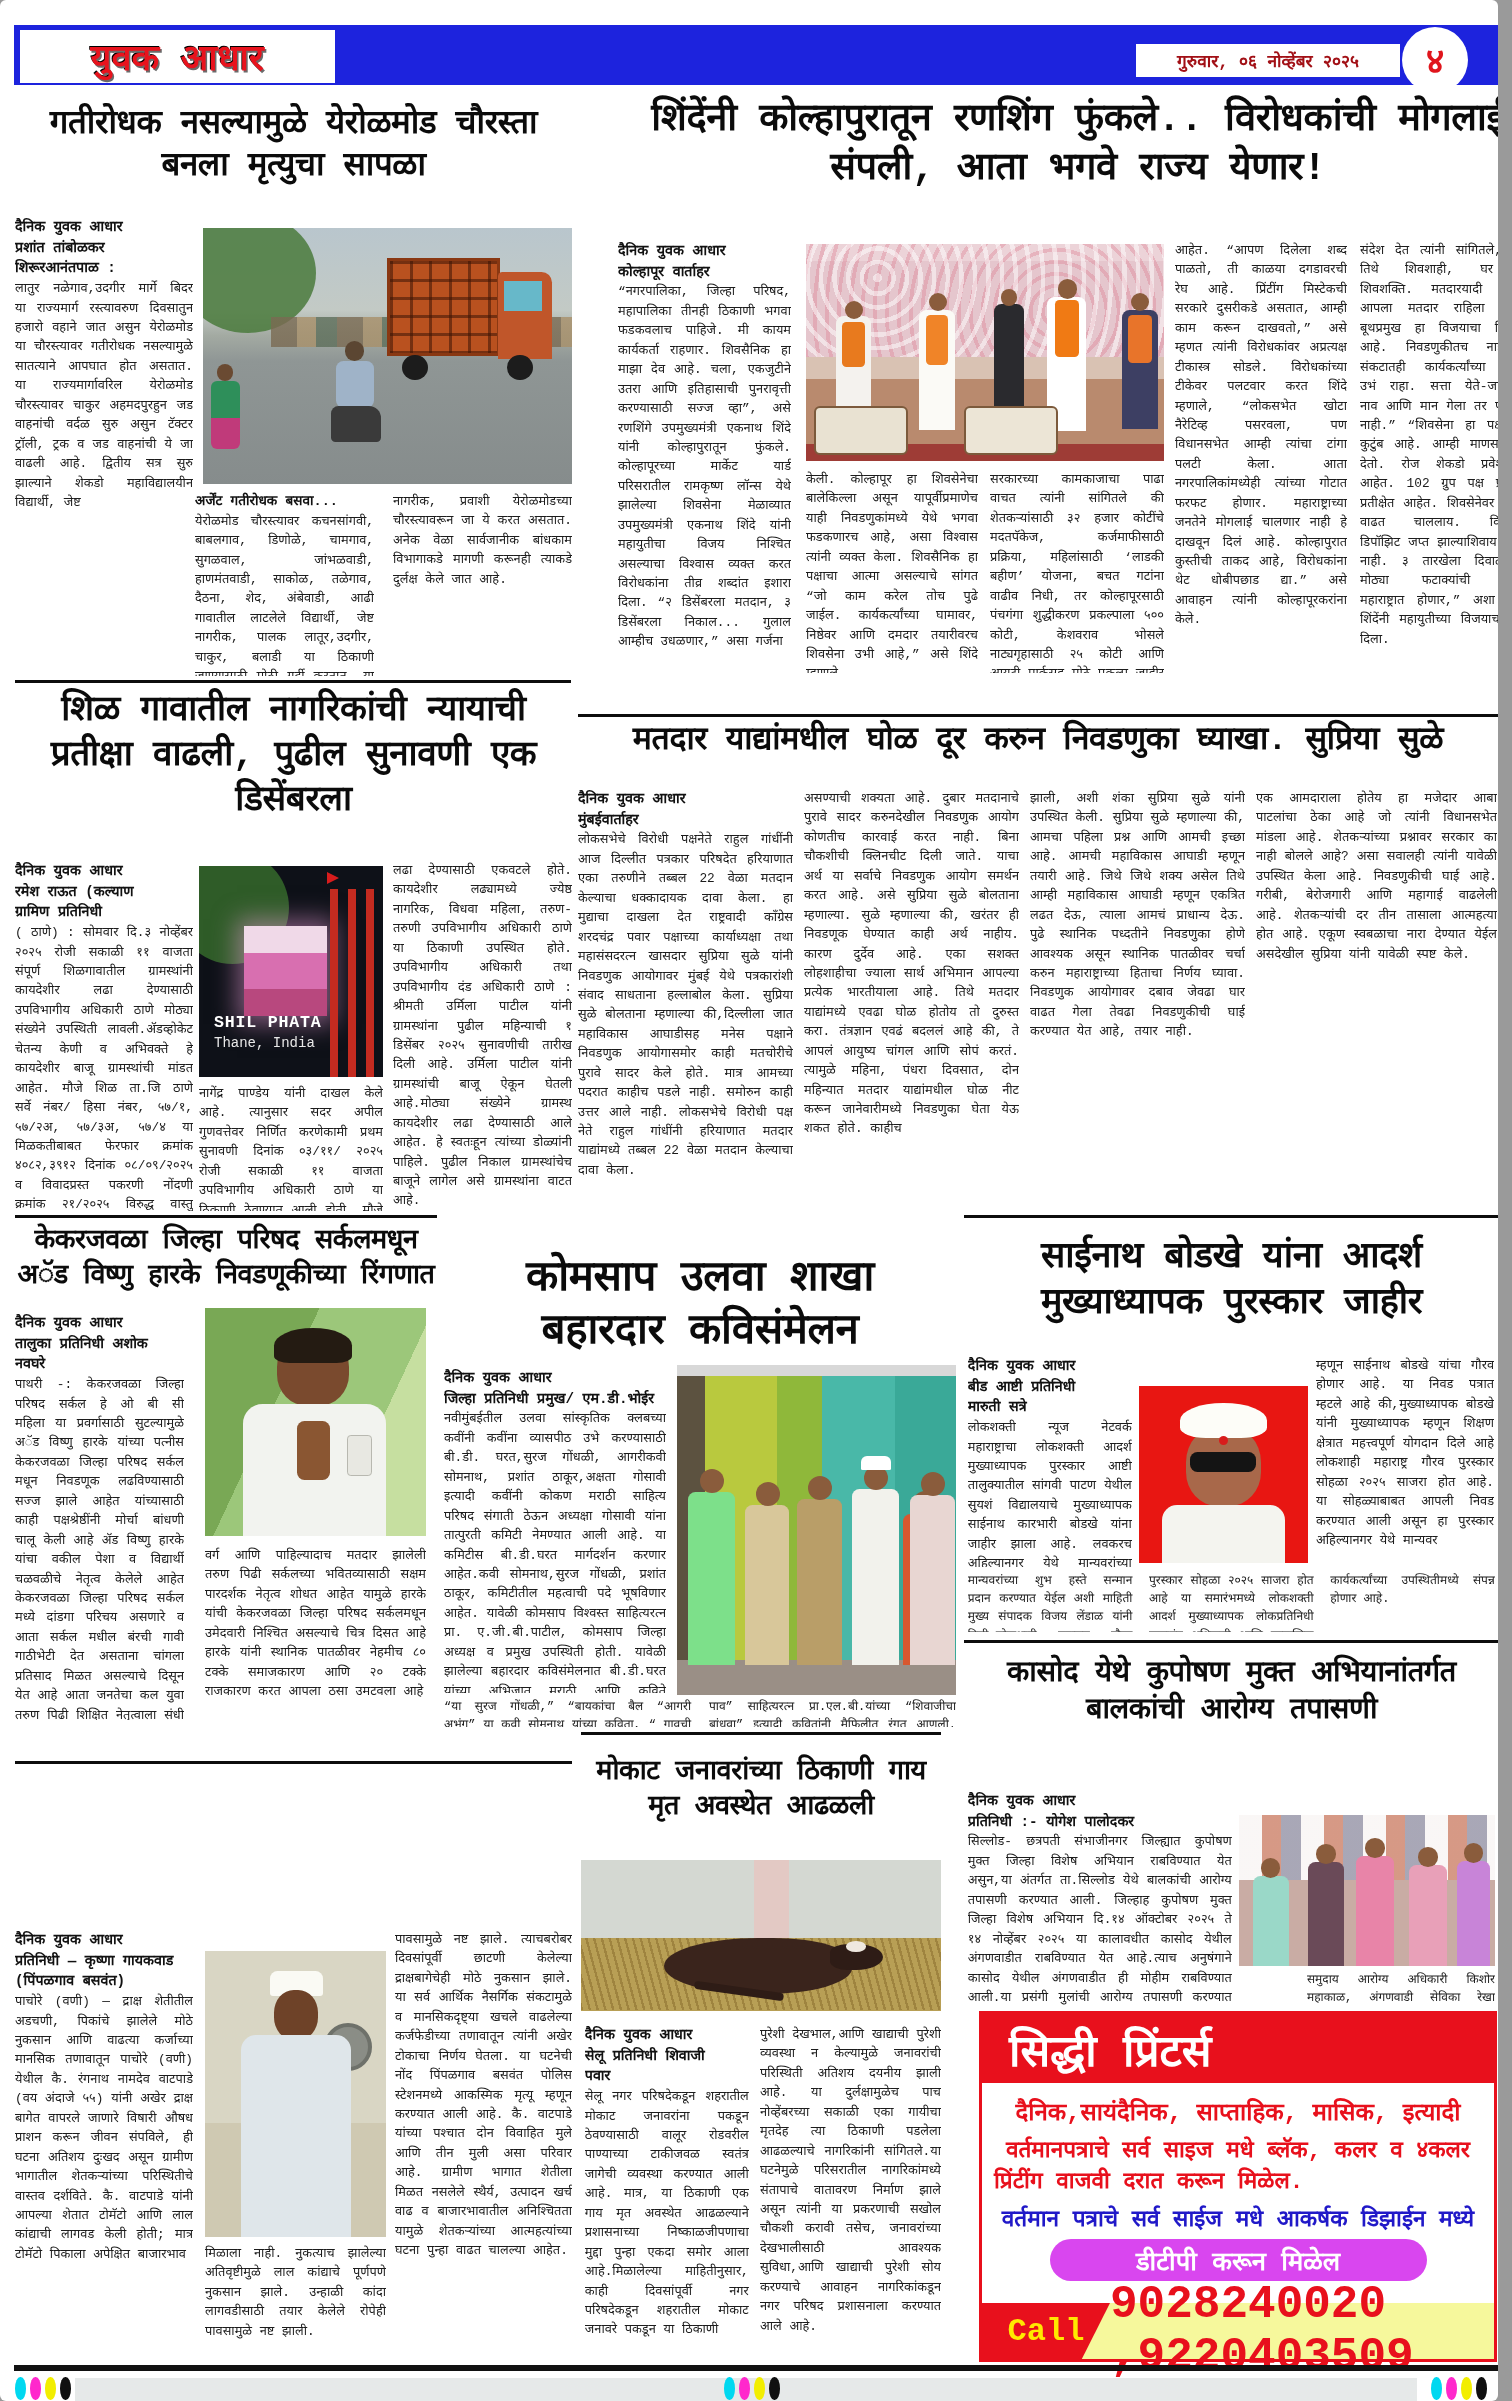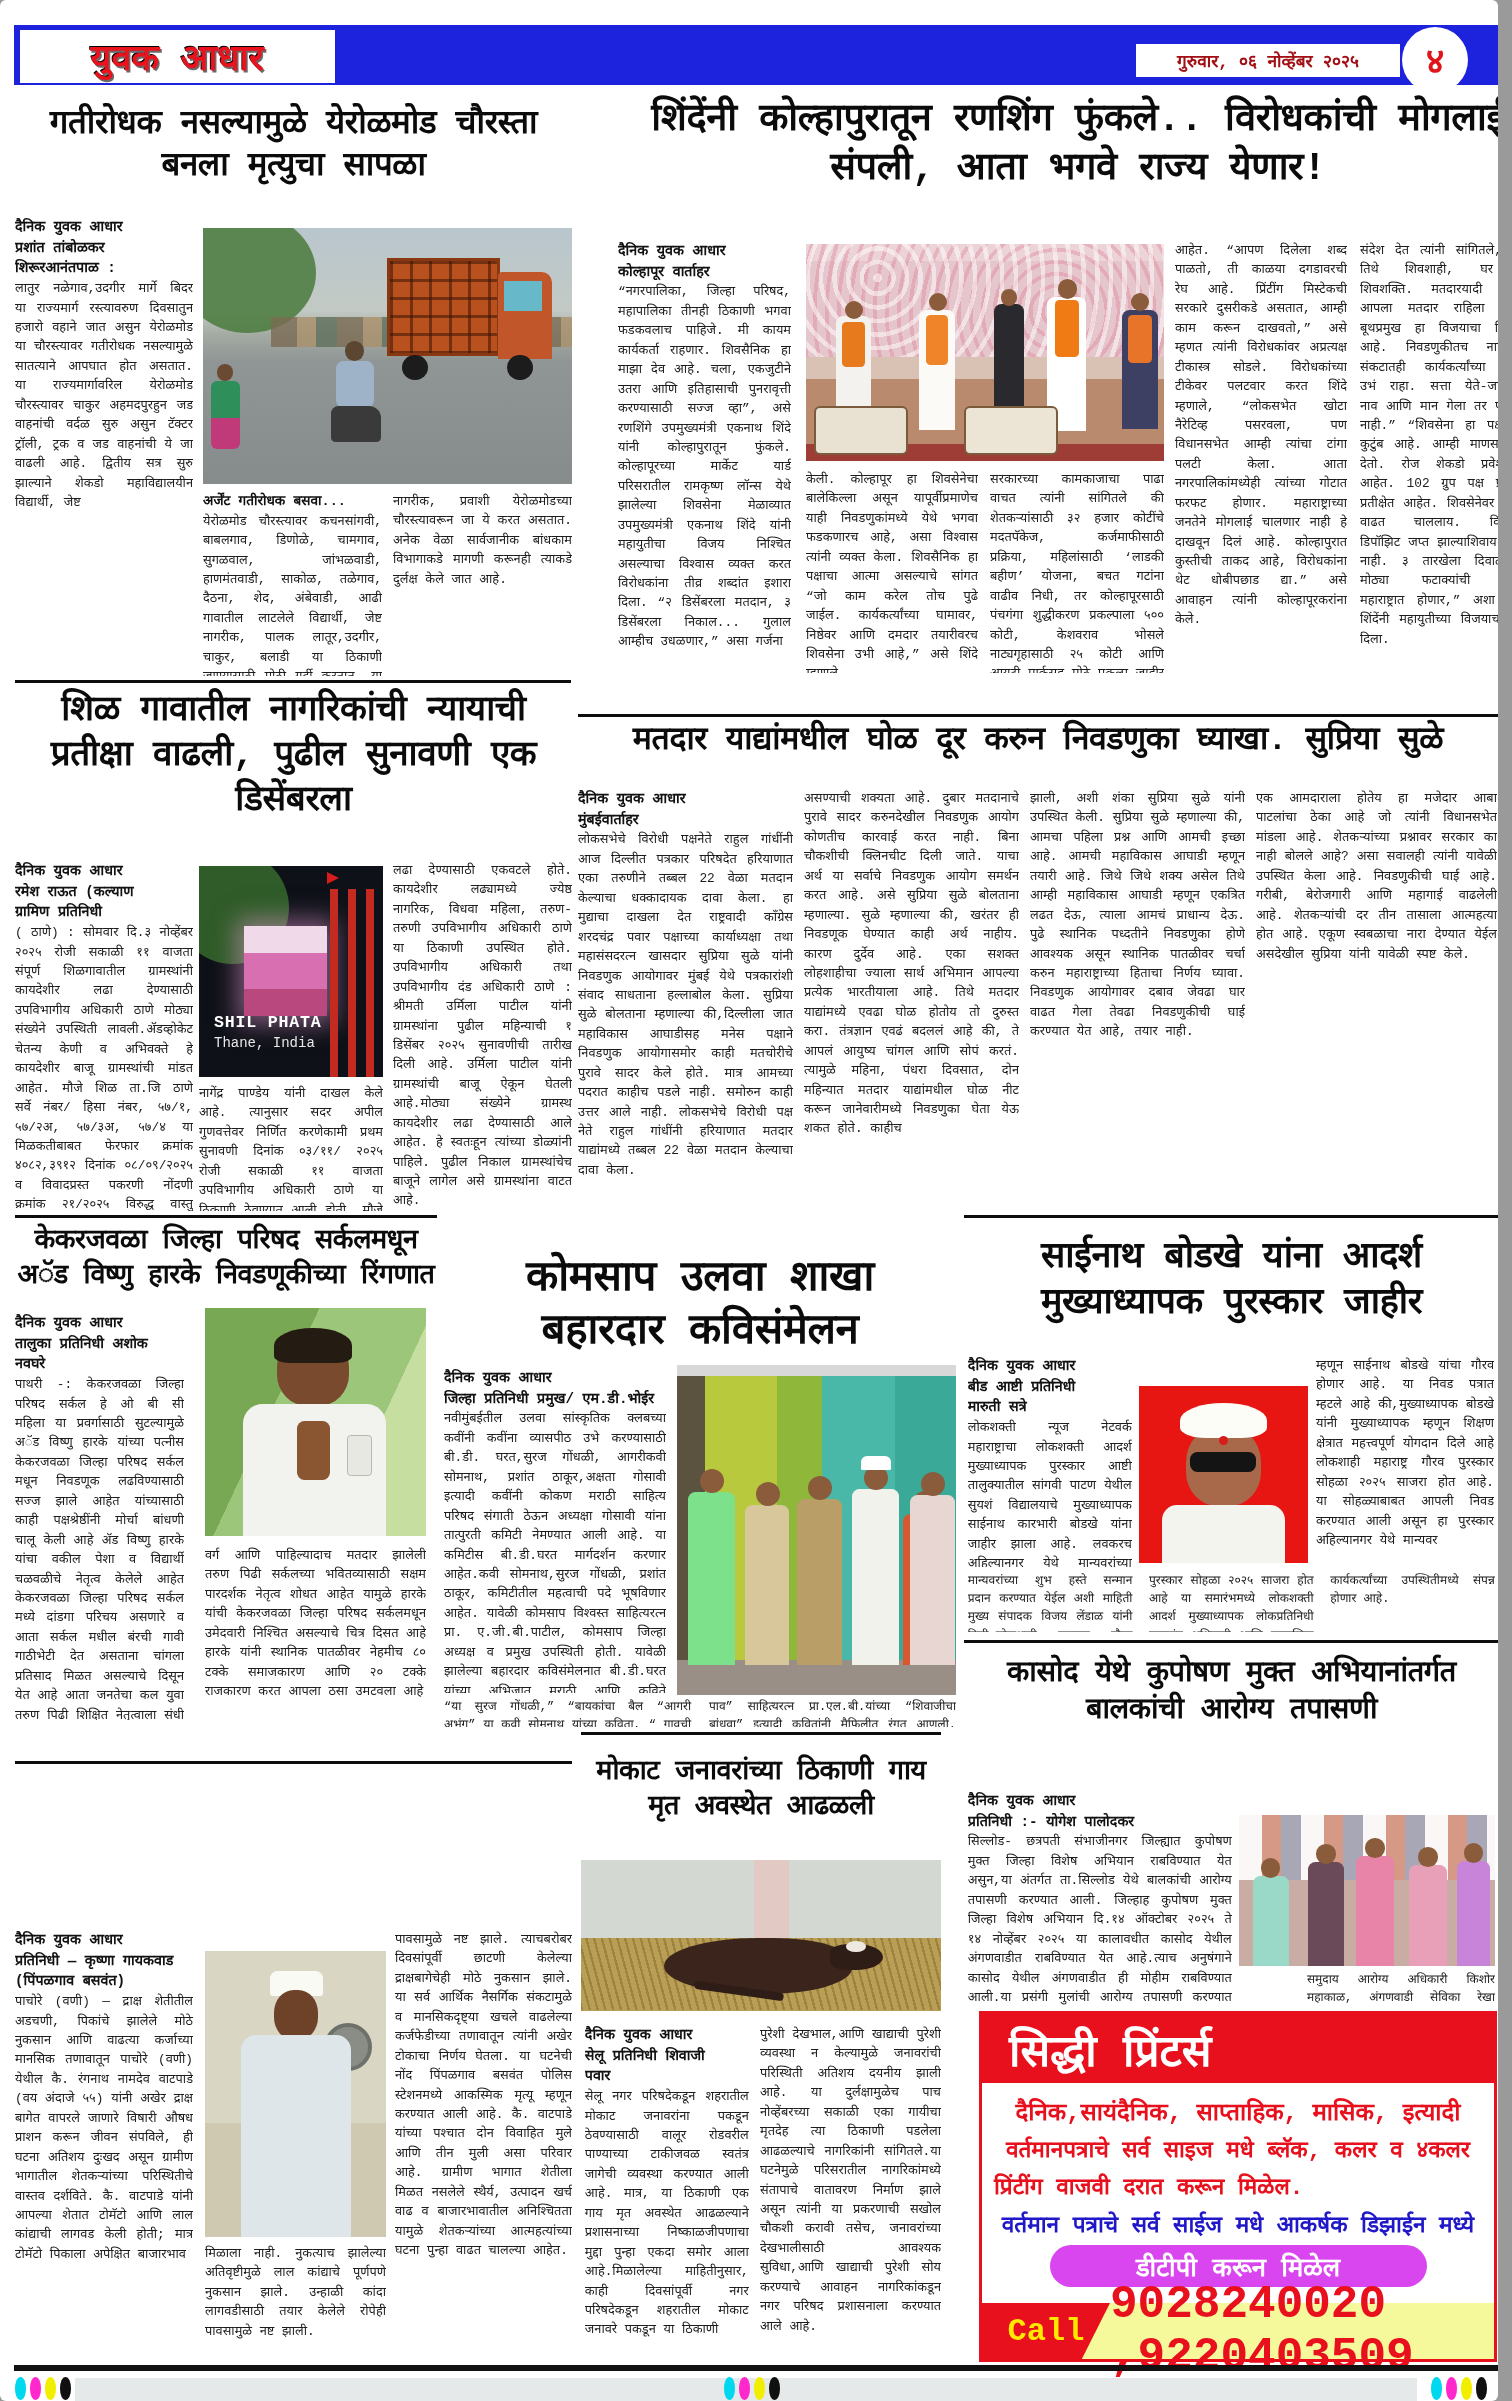--- a/index.html
+++ b/index.html
@@ -81,21 +81,21 @@
       <div class="abs" style="left:128px;top:113px;width:50px;height:113px;">
         <div class="abs" style="left:13.6px;top:0;width:19.6px;height:19.6px;background:#5b4632;border-radius:50%;"></div>
         <div class="abs" style="left:4.5px;top:19.6px;width:38px;height:47px;background:#9fb3c8;border-radius:7.5px;"></div>
         <div class="abs" style="left:0;top:65px;width:50px;height:36px;background:#3a3a3a;border-radius:7.5px 12px 4.5px 4.5px;"></div>
       </div>
       <div class="abs" style="left:6px;top:136px;width:33px;height:90px;">
         <div class="abs" style="left:7.5px;top:0;width:16.6px;height:16.6px;background:#6a4a32;border-radius:50%;"></div>
         <div class="abs" style="left:1.5px;top:16.6px;width:29px;height:68px;background:linear-gradient(180deg,#2e8f5a 0 55%,#c03a7a 55% 100%);border-radius:6px;"></div>
       </div>
     </div>
-    <div class="col" style="left:188px;top:388px;width:179px;height:184px;">
+    <div class="col" style="left:180px;top:388px;width:179px;height:184px;">
       <div class="by" style="font-size:13.6px;">अर्जेंट गतीरोधक बसवा...</div>
       <div class="bodytxt">येरोळमोड चौरस्त्यावर कचनसांगवी, बाबलगाव, डिणोळे, चामगाव, सुगळवाल, जांभळवाडी, हाणमंतवाडी, साकोळ, तळेगाव, दैठना, शेद, अंबेवाडी, आढी गावातील लाटलेले विद्यार्थी, जेष्ट नागरीक, पालक लातूर,उदगीर, चाकुर, बलाडी या ठिकाणी जाण्यासाठी मोठी गर्दी करतात. या राज्यमार्गावरील रस्ता ओलांडताना वेगाने येणाऱ्या वाहनांमुळे आपघात होण्याची शक्यता आहे. तरी सार्वजनिक बांधकाम विभागाने या चौरस्त्यावर त्वरीत गतीरोधक बसवावे.  सतिश सिद्धेश्वर सरपंच वा.प. येरोळ</div>
     </div>
     <div class="col" style="left:378px;top:388px;width:179px;height:184px;">
       <div class="bodytxt">नागरीक, प्रवाशी येरोळमोडच्या चौरस्त्यावरून जा ये करत असतात. अनेक वेळा सार्वजानीक बांधकाम विभागाकडे मागणी करूनही त्याकडे दुर्लक्ष केले जात आहे.</div>
     </div>
   </section>
 
   <section class="abs" style="left:578px;top:96px;width:920px;height:581px;margin-left:40px;">
     <h2 class="hl" style="margin:0;font-size:38px;">शिंदेंनी कोल्हापुरातून रणशिंग फुंकले.. विरोधकांची मोगलाई संपली, आता भगवे राज्य येणार!</h2>
@@ -333,21 +333,21 @@
     </div>
   </section>
 
   <div class="adbox">
     <div class="adhead">
       <span>सिद्धी प्रिंटर्स</span>
     </div>
     <div style="padding:10.5px 12px 0 12px;">
       <div class="adline" style="font-size:24px;">दैनिक,सायंदैनिक, साप्ताहिक, मासिक, इत्यादी</div>
       <div class="adline" style="font-size:22.6px;margin-top:6px;">वर्तमानपत्राचे सर्व साइज मधे ब्लॅक, कलर व ४कलर</div>
-      <div class="adline" style="font-size:22.6px;text-align:left;margin-top:6px;">प्रिंटींग वाजवी दरात करून मिळेल.</div>
+      <div class="adline" style="font-size:22.6px;text-align:left;">प्रिंटींग वाजवी दरात करून मिळेल.</div>
       <div class="adline" style="font-size:22.6px;color:#2018c8;margin-top:7.5px;">वर्तमान पत्राचे सर्व साईज मधे आकर्षक डिझाईन मध्ये</div>
       <div class="adpill">डीटीपी करून मिळेल</div>
     </div>
     <div class="adcallrow">
       <div class="adcall">Call</div>
       <div class="adnums">9028240020 ,9220403509</div>
     </div>
   </div>
 
   <div class="abs" style="left:13.6px;top:2365px;width:1485px;height:6px;background:#111;"></div>

